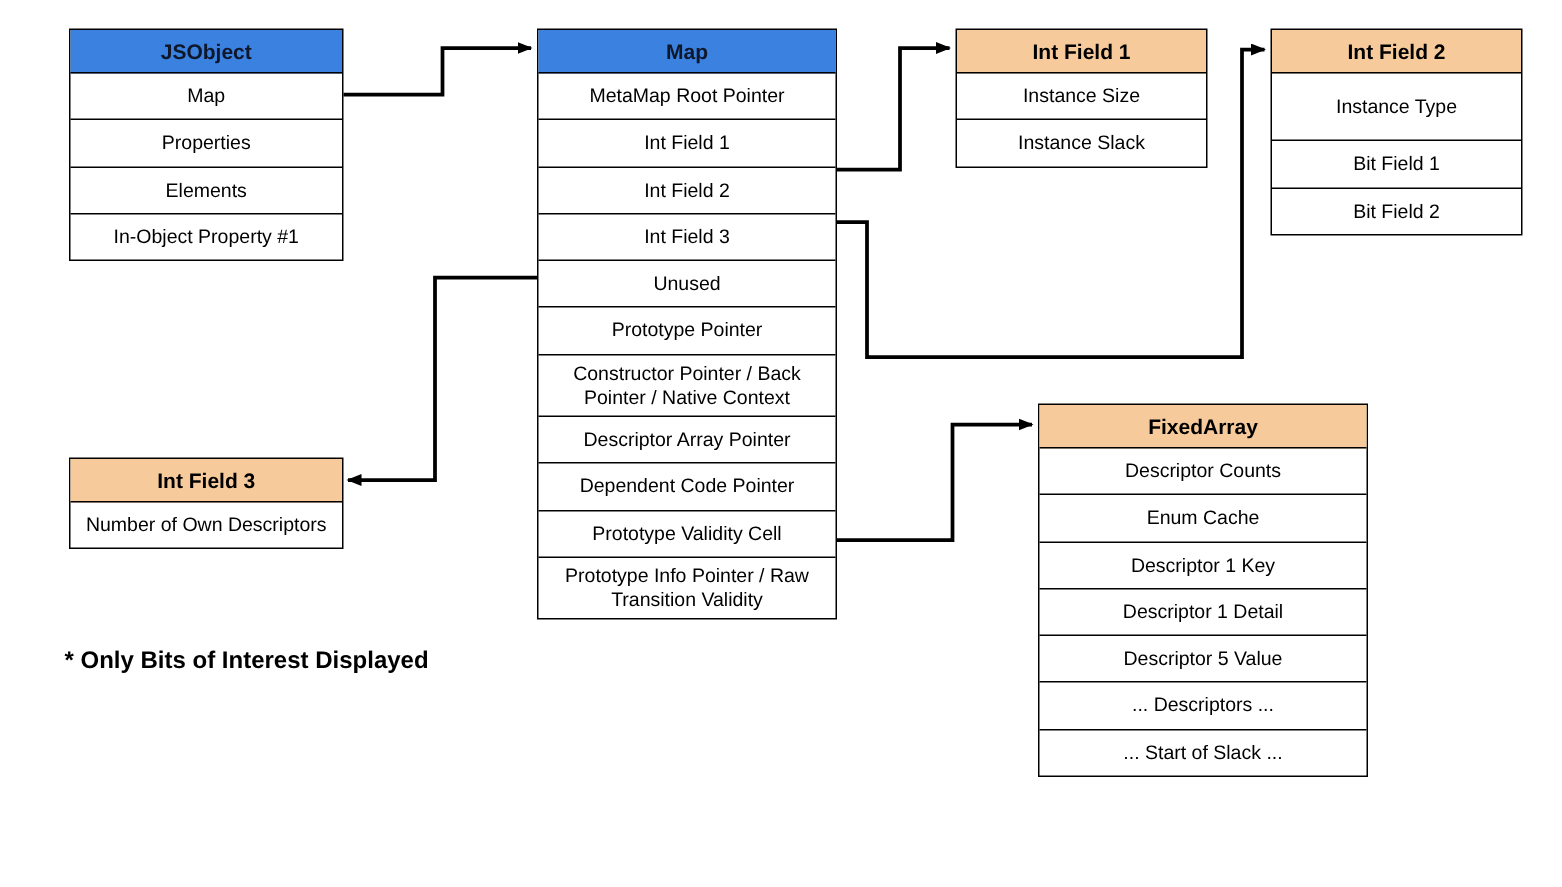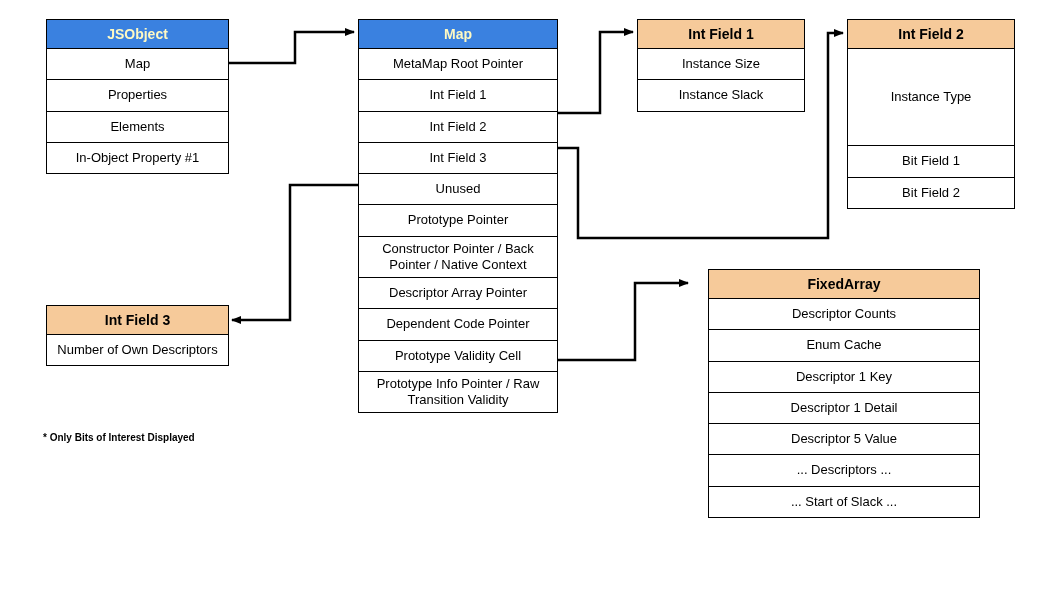--- a/index.html
+++ b/index.html
@@ -16,33 +16,33 @@
     border: 1px solid #000;
     background: #fff;
   }
   .tbl .hdr {
     font-weight: bold;
     text-align: center;
     padding: 6px 4px;
     font-size: 14px;
     border-bottom: 1px solid #000;
   }
-  .tbl .hdr.blue { background: #3a81e0; color: #fef9c3; }
+  .tbl .hdr.blue { background: #3a81e0; color: #0f172a; }
   .tbl .hdr.tan  { background: #f6ca9a; color: #000; }
   .tbl .row {
     text-align: center;
     padding: 7px 6px;
     font-size: 13px;
     border-bottom: 1px solid #000;
     line-height: 1.25;
   }
   .tbl .row:last-child { border-bottom: none; }
   .footnote {
     position: absolute;
-    font-size: 10px;
+    font-size: 16px;
     font-weight: bold;
   }
   svg.arrows {
     position: absolute;
     left: 0; top: 0;
     width: 1041px; height: 591px;
     pointer-events: none;
   }
 </style>
 </head>
@@ -79,26 +79,26 @@
 </div>
 
 <div class="tbl" style="left:637px; top:19px; width:168px;">
   <div class="hdr tan">Int Field 1</div>
   <div class="row">Instance Size</div>
   <div class="row">Instance Slack</div>
 </div>
 
 <div class="tbl" style="left:847px; top:19px; width:168px;">
   <div class="hdr tan">Int Field 2</div>
-  <div class="row" style="padding:40px 6px;">Instance Type</div>
+  <div class="row" style="padding:14px 6px;">Instance Type</div>
   <div class="row">Bit Field 1</div>
   <div class="row">Bit Field 2</div>
 </div>
 
-<div class="tbl" style="left:708px; top:269px; width:272px;">
+<div class="tbl" style="left:692px; top:269px; width:220px;">
   <div class="hdr tan">FixedArray</div>
   <div class="row">Descriptor Counts</div>
   <div class="row">Enum Cache</div>
   <div class="row">Descriptor 1 Key</div>
   <div class="row">Descriptor 1 Detail</div>
   <div class="row">Descriptor 5 Value</div>
   <div class="row">... Descriptors ...</div>
   <div class="row">... Start of Slack ...</div>
 </div>
 

